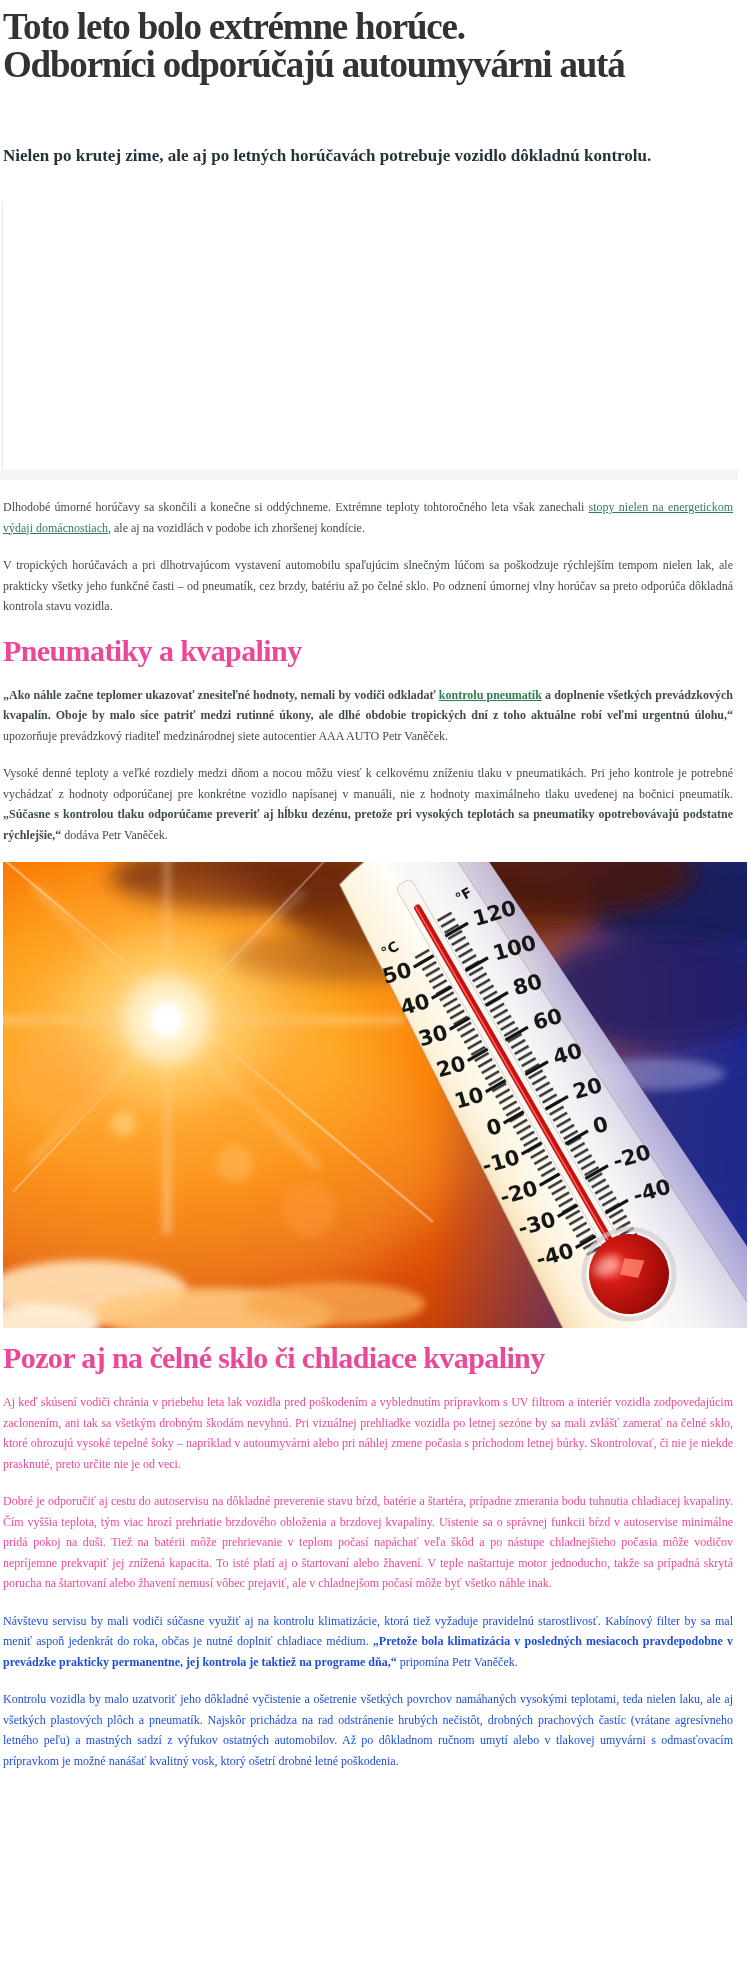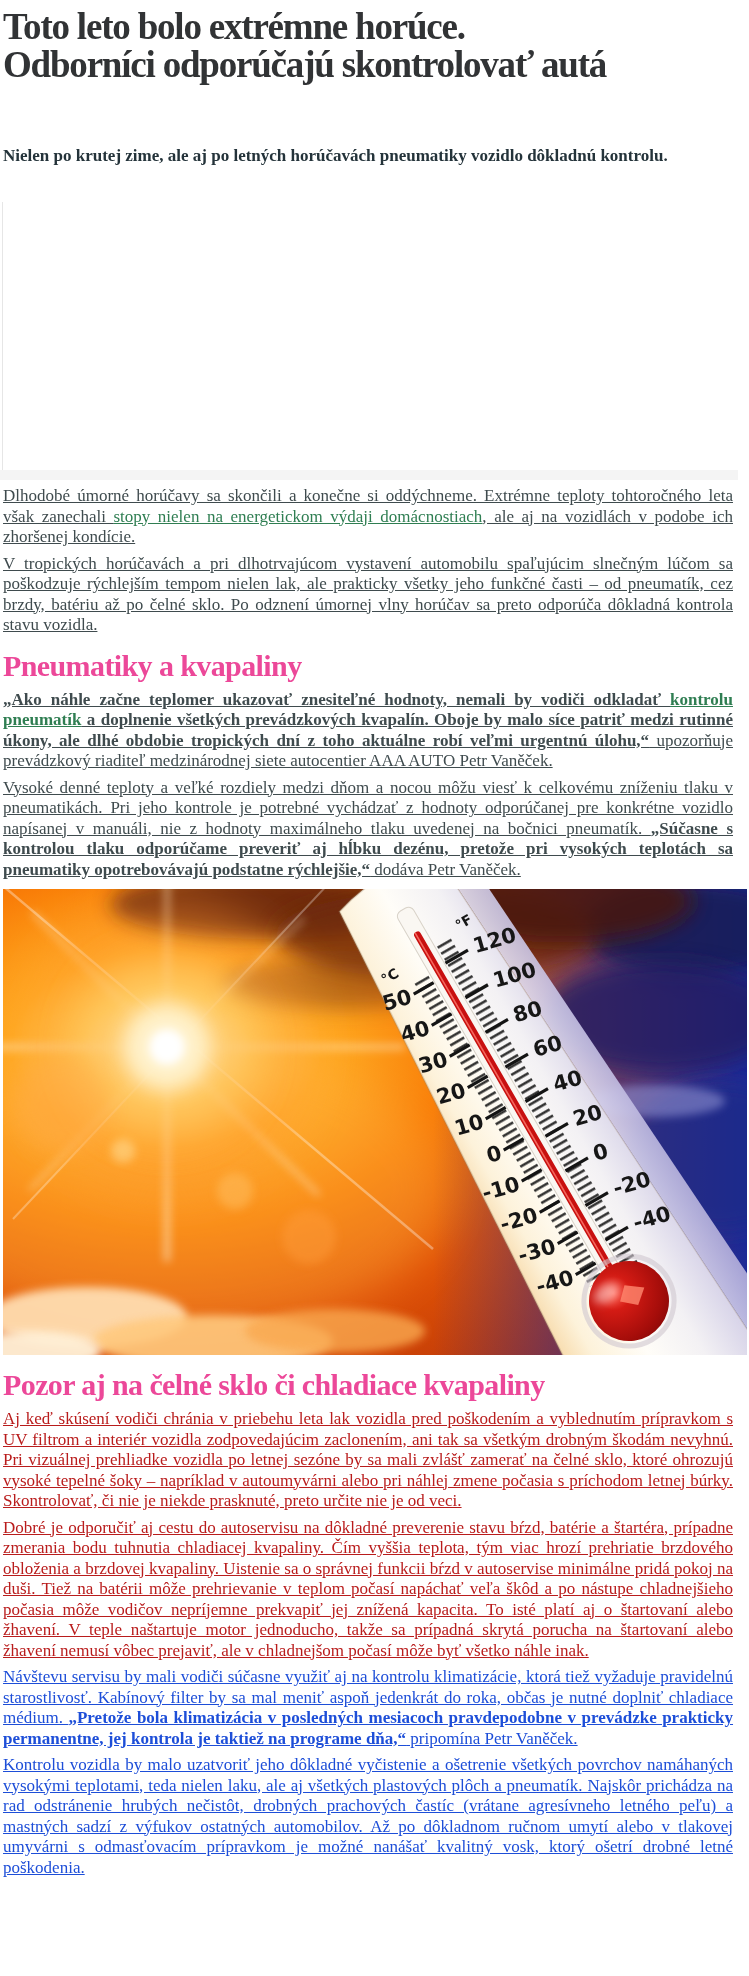--- a/index.html
+++ b/index.html
@@ -4,40 +4,40 @@
 <style>
   html,body{margin:0;padding:0;background:#fff;}
   body{width:749px;font-family:"Liberation Serif","DejaVu Serif",serif;-webkit-font-smoothing:antialiased;}
   .page{padding:0 16px 14px 3px;}
   h1.title{margin:8px 0 0;font-size:37px;line-height:38px;font-weight:bold;letter-spacing:-1.2px;color:#313335;}
   h1.title span{display:block;}
   p.lead{margin:61px 0 0;font-size:17px;line-height:21px;font-weight:bold;color:#24333a;}
   .ad-box{height:268px;margin:36px 0 0 -1px;border-left:1px solid #e6e6e6;}
   .ad-strip{height:10px;background:#f4f4f4;margin:0 -5px 0 -3px;}
   h2.sec{margin:13px 0 7px;font-size:30px;line-height:34px;font-weight:bold;letter-spacing:-0.6px;color:#ec4899;}
-  p.body{margin:6px 0;font-size:17px;line-height:20.5px;text-align:justify;text-decoration:underline;}
+  p.body{margin:17px 0;font-size:12px;line-height:20.5px;text-align:justify;}
   p.cool{color:#3f4b4e;}
-  p.warm{color:#b91c1c;}
+  p.warm{color:#ec4899;}
   p.warm2{color:#1d4ed8;}
   a.glink{color:#2f7e52;text-decoration:underline;cursor:pointer;}
   b.q{font-weight:bold;}
   .hero{display:block;margin:9px 0 0;}
   .thermo-label{font-family:"DejaVu Sans","Liberation Sans",sans-serif;font-weight:bold;fill:#161616;}
 </style>
 </head>
 <body>
 
 <div class="page">
 
   <h1 class="title">
     <span>Toto leto bolo extrémne horúce.</span>
-    <span>Odborníci odporúčajú skontrolovať autá</span>
+    <span>Odborníci odporúčajú autoumyvárni autá</span>
   </h1>
 
-  <p class="lead">Nielen po krutej zime, ale aj po letných horúčavách pneumatiky vozidlo dôkladnú kontrolu.</p>
+  <p class="lead">Nielen po krutej zime, ale aj po letných horúčavách potrebuje vozidlo dôkladnú kontrolu.</p>
 
   <div class="ad-box"></div>
   <div class="ad-strip"></div>
 
   <p class="body cool"><span>Dlhodobé úmorné horúčavy sa skončili a konečne si oddýchneme. Extrémne teploty tohtoročného leta však zanechali </span><a class="glink">stopy nielen na energetickom výdaji domácnostiach</a><span>, ale aj na vozidlách v podobe ich zhoršenej kondície.</span></p>
 
   <p class="body cool">V tropických horúčavách a pri dlhotrvajúcom vystavení automobilu spaľujúcim slnečným lúčom sa poškodzuje rýchlejším tempom nielen lak, ale prakticky všetky jeho funkčné časti – od pneumatík, cez brzdy, batériu až po čelné sklo. Po odznení úmornej vlny horúčav sa preto odporúča dôkladná kontrola stavu vozidla.</p>
 
   <h2 class="sec">Pneumatiky a kvapaliny</h2>
 

